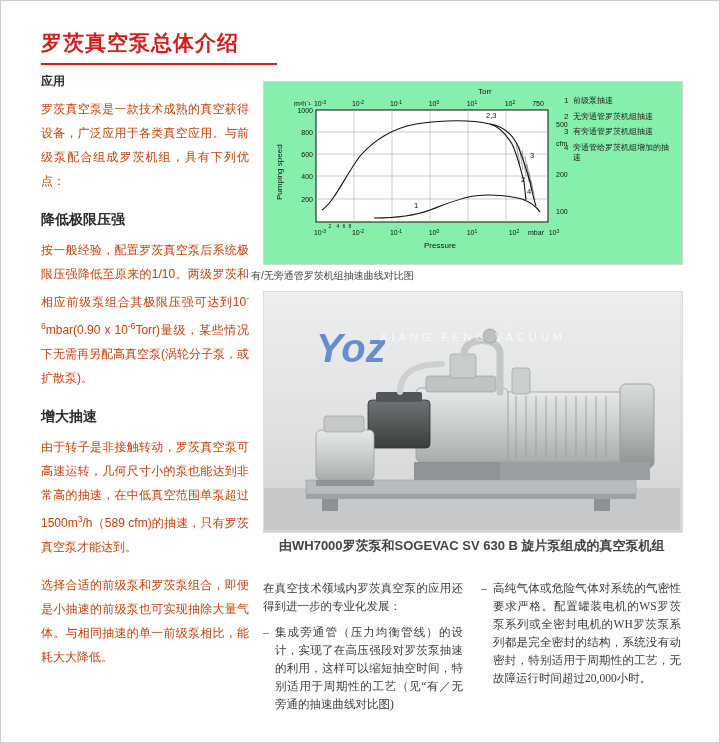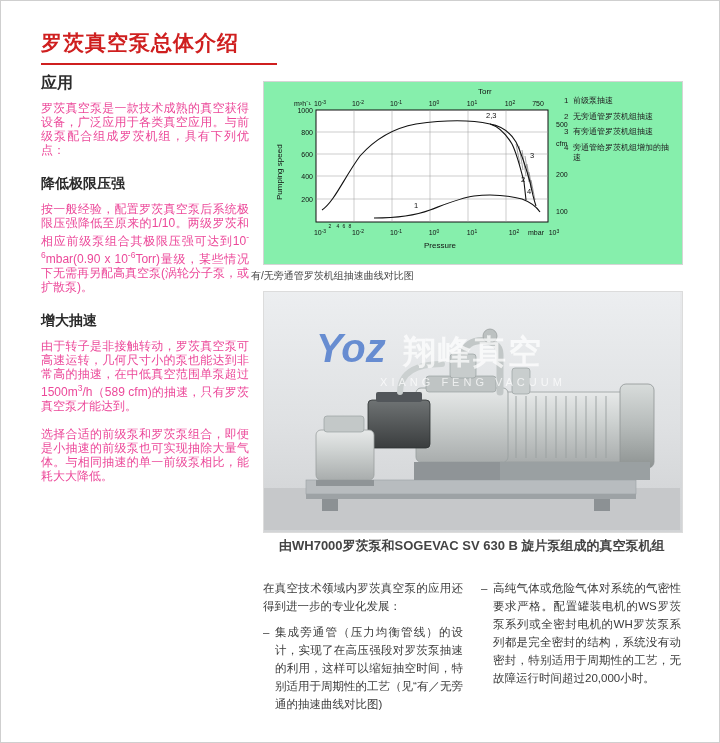--- a/index.html
+++ b/index.html
@@ -46,34 +46,34 @@
     background: #cf1f1f;
   }
   
   .left-col {
     position: absolute;
     left: 40px;
     top: 72px;
     width: 208px;
   }
   .subhead {
-    font-size: 16px;
+    font-size: 12px;
     font-weight: bold;
     color: #2b2b2b;
     margin: 0 0 7px 0;
   }
   .subhead.big {
     font-size: 14px;
     margin-top: 18px;
     margin-bottom: 9px;
   }
   .para {
     font-size: 12px;
-    line-height: 14px;
-    color: #ec4899;
+    line-height: 24px;
+    color: #c2410c;
     margin: 0 0 14px 0;
     text-align: justify;
   }
   .sup { font-size: 8.5px; vertical-align: super; }
   
   .chart-panel {
     position: absolute;
     left: 262px;
     top: 80px;
     width: 418px;
@@ -157,21 +157,21 @@
   }
   
   .bottom {
     position: absolute;
     left: 262px;
     top: 578px;
     width: 418px;
     display: flex;
     gap: 18px;
   }
-  .bcol { width: 200px; }
+  .bcol { width: 200px; font-family: Liberation Serif, serif; }
   .bpara {
     font-size: 11.5px;
     line-height: 18px;
     color: #3a3a3a;
     margin: 0 0 8px 0;
     text-align: justify;
   }
   .bullet-row {
     display: flex;
     font-size: 11.5px;
@@ -381,21 +381,20 @@
       <path d="M136,100 C136,72 170,72 178,72" fill="none" stroke="#cbd0d0" stroke-width="6" stroke-linecap="round"></path>
       <circle cx="226" cy="44" r="7" fill="#bcc1c1" stroke="#9aa0a0" stroke-width="0.8"></circle>
       <rect x="248" y="76" width="18" height="26" rx="3" fill="#c9cece" stroke="#9aa0a0" stroke-width="0.7"></rect>
 
       <rect x="150" y="170" width="96" height="18" fill="#8f9497"></rect>
       <rect x="236" y="170" width="150" height="18" fill="#9aa0a2"></rect>
       <rect x="52" y="188" width="58" height="6" fill="#8f9497"></rect>
     </svg>
     <div class="wm-blue">Yoz</div>
     <div class="watermark">
-      <span>翔峰真空</span>
       <small>XIANG FENG VACUUM</small>
     </div>
   </div>
   <div class="photo-caption">由WH7000罗茨泵和SOGEVAC SV 630 B 旋片泵组成的真空泵机组</div>
 
   <div class="bottom">
     <div class="bcol">
       <p class="bpara">在真空技术领域内罗茨真空泵的应用还得到进一步的专业化发展：</p>
       <div class="bullet-row">
         <span class="bullet-dash">–</span>

